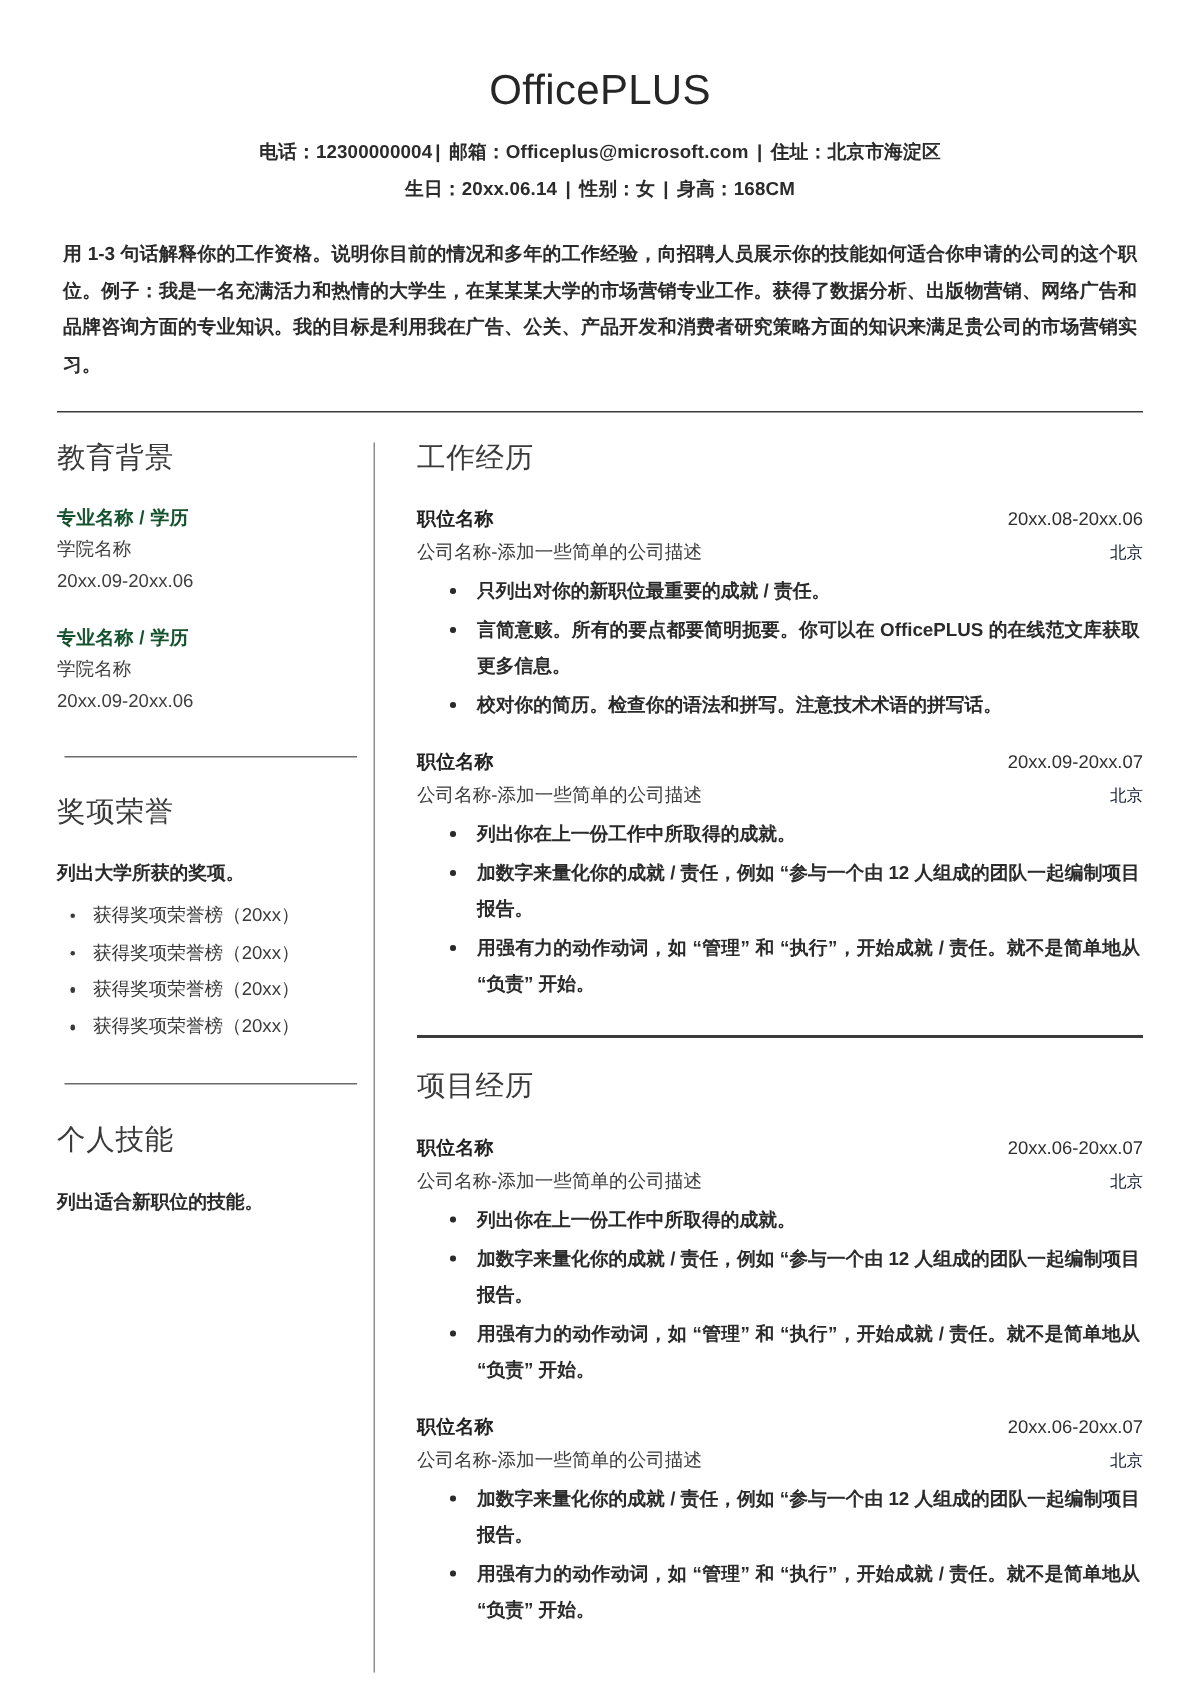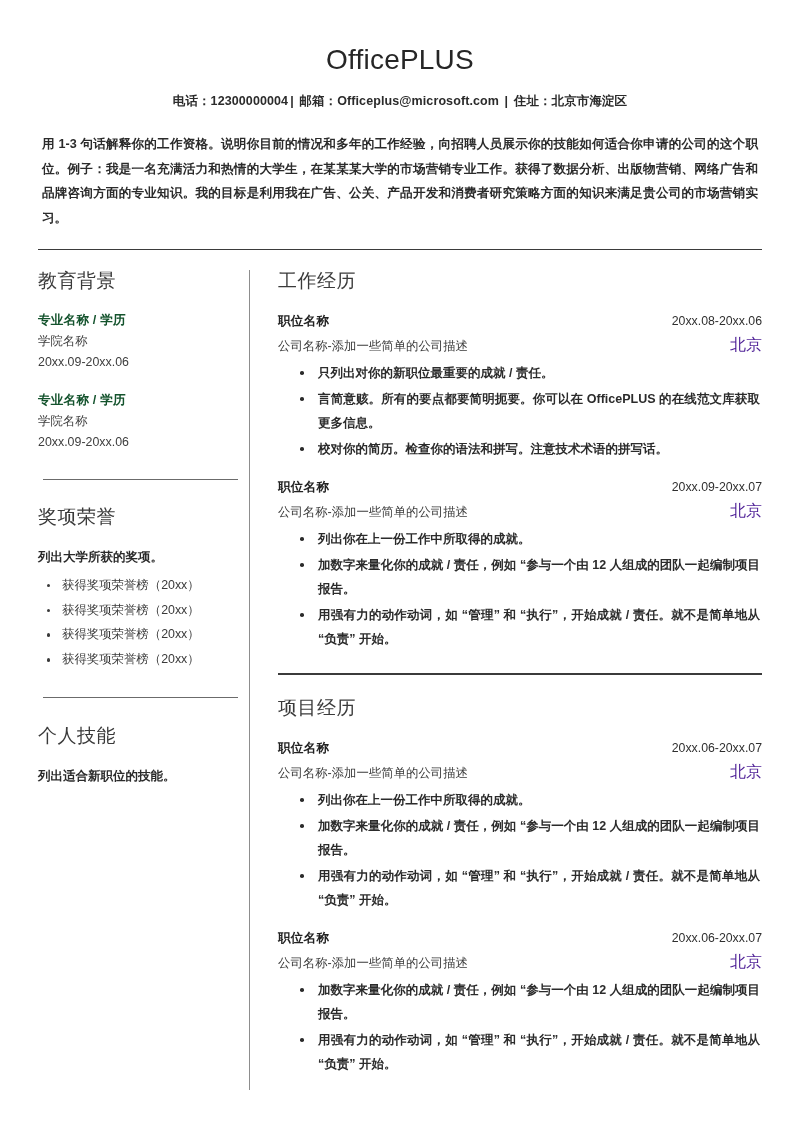--- a/index.html
+++ b/index.html
@@ -197,23 +197,23 @@
     justify-content: space-between;
     align-items: baseline;
     margin-top: 5px;
   }
   .job-company {
     font-size: 12.4px;
     font-weight: 400;
     color: #3a3a3a;
   }
   .job-loc {
-    font-size: 16px;
-    font-weight: 400;
-    color: #4c1d95;
+    font-size: 11px;
+    font-weight: 400;
+    color: #0f172a;
   }
 
   ul.job-list {
     list-style: none;
     margin: 5px 0 0 0;
     padding: 0;
   }
   ul.job-list li {
     position: relative;
     padding-left: 40px;
@@ -246,20 +246,23 @@
 <body>
 
 <div class="page">
 
   <div class="doc-title">OfficePLUS</div>
 
   <div class="contact-line">
     <span>电话：</span><span>12300000004</span><span class="contact-sep">|</span> <span>邮箱：</span><span>Officeplus@microsoft.com</span> <span class="contact-sep">|</span> <span>住址：</span><span>北京市海淀区</span>
   </div>
 
+  <div class="contact-line second">
+    <span>生日：</span><span>20xx.06.14</span> <span class="contact-sep">|</span> <span>性别：</span><span>女</span> <span class="contact-sep">|</span> <span>身高：</span><span>168CM</span>
+  </div>
 
   <div class="summary">用 1-3 句话解释你的工作资格。说明你目前的情况和多年的工作经验，向招聘人员展示你的技能如何适合你申请的公司的这个职位。例子：我是一名充满活力和热情的大学生，在某某某大学的市场营销专业工作。获得了数据分析、出版物营销、网络广告和品牌咨询方面的专业知识。我的目标是利用我在广告、公关、产品开发和消费者研究策略方面的知识来满足贵公司的市场营销实习。</div>
 
   <div class="rule-full"></div>
 
   <div class="columns">
 
     <div class="col-left">
 
       <div class="section-title">教育背景</div>

